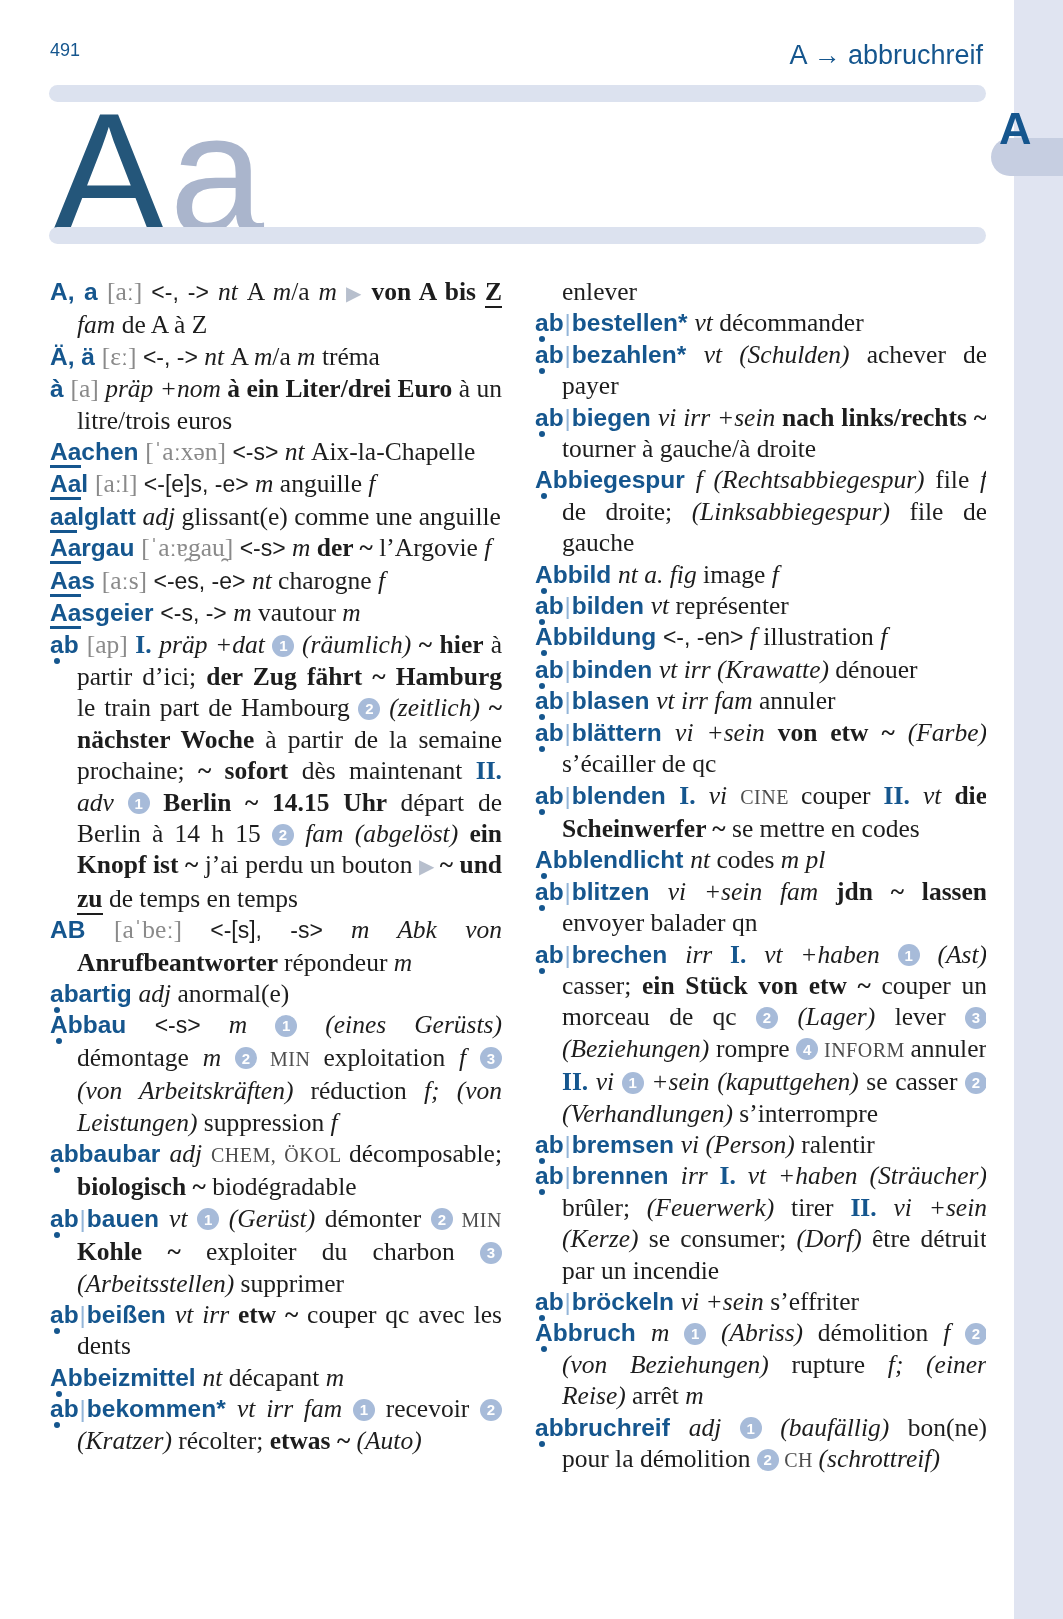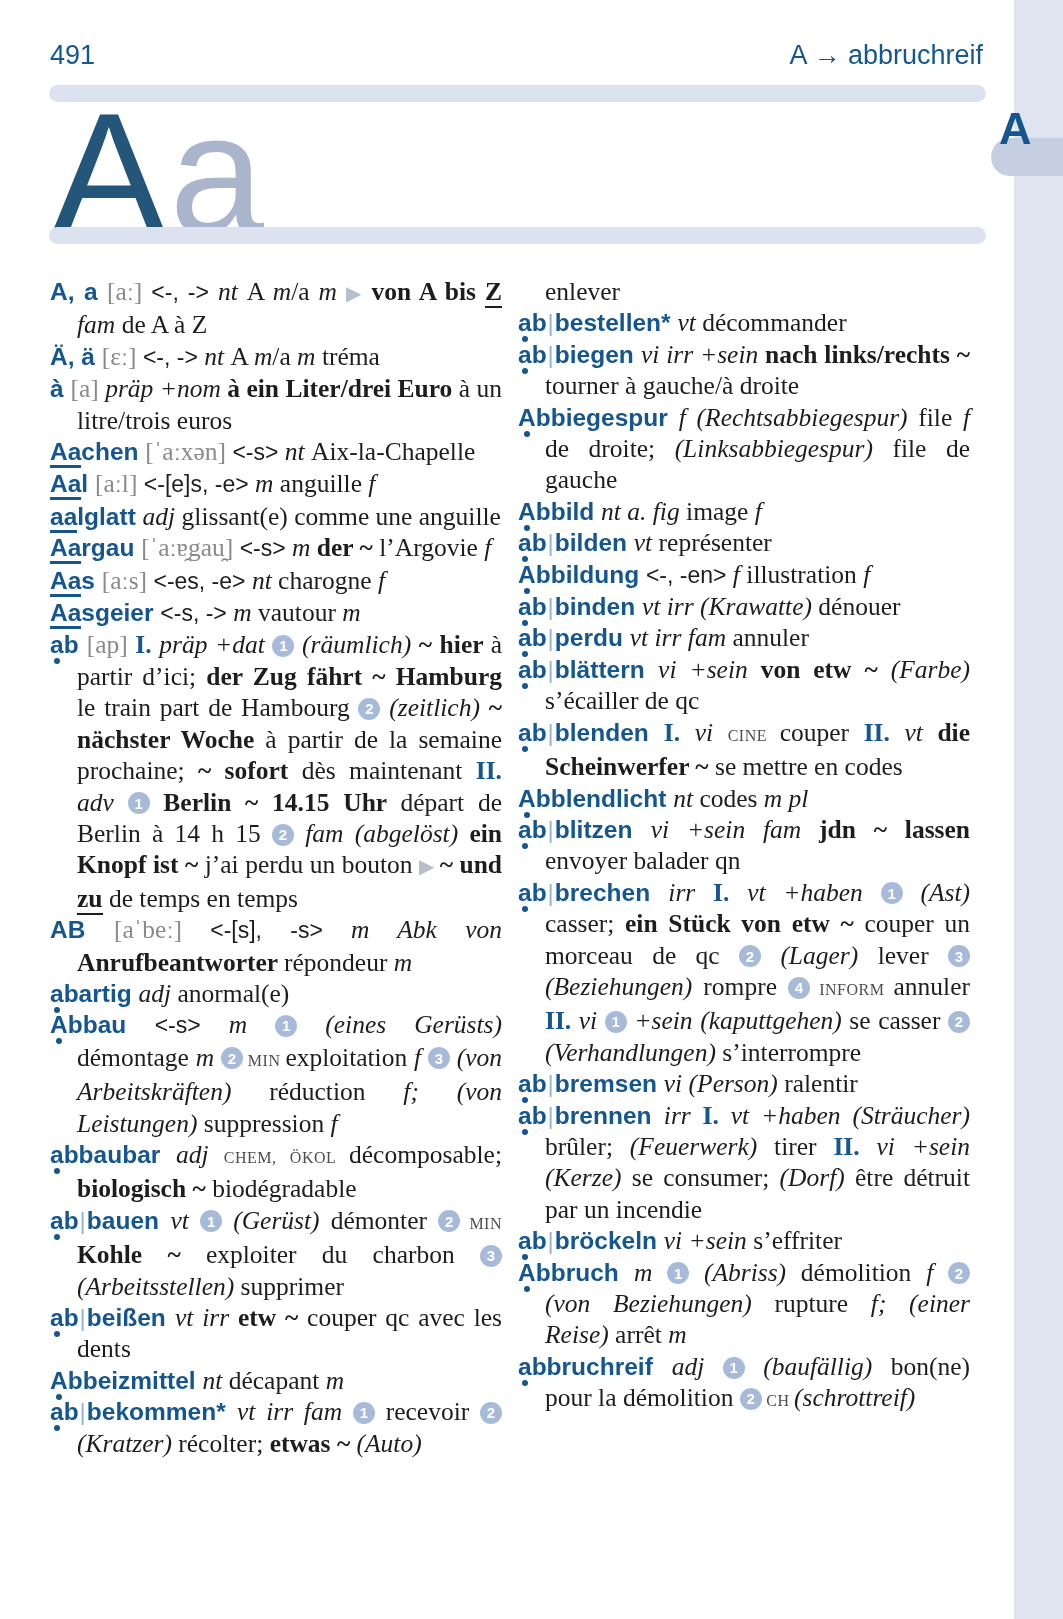--- a/index.html
+++ b/index.html
@@ -8,59 +8,59 @@
 
   
   .side-strip{position:absolute;right:0;top:0;width:49px;height:1619px;background:#e0e4f1;}
   .side-tab{position:absolute;left:991px;top:138px;width:72px;height:38px;
             background:#c6cee1;border-radius:19px 0 0 19px;}
   .side-tab-letter{position:absolute;left:999px;top:103px;font-family:"Liberation Sans",sans-serif;
             font-weight:bold;font-size:45px;color:#15568e;}
 
   
   .page-number{position:absolute;left:50px;top:40px;font-family:"Liberation Sans",sans-serif;
-            font-size:27px;color:#15568e;}
+            font-size:18px;color:#15568e;}
   .guide-words{position:absolute;right:80px;top:40px;font-family:"Liberation Sans",sans-serif;
             font-size:27px;color:#15568e;margin-left:36px;}
 
   
   .bar{position:absolute;left:49px;width:937px;height:17px;border-radius:9px;background:#dce2ef;}
   .bar-top{top:85px;}
   .bar-bottom{top:227px;}
 
   
   .big-letters{position:absolute;left:52px;top:88px;line-height:1;letter-spacing:4px;}
   .big-cap{font-family:"Liberation Sans",sans-serif;font-weight:100;font-size:170px;color:#24567a;}
   .big-low{font-family:"Liberation Sans",sans-serif;font-weight:100;font-size:170px;color:#aab5cc;}
 
   
   .columns{position:absolute;left:50px;top:276px;width:936px;height:1343px;overflow:hidden;}
   .col{position:absolute;top:0;width:452px;text-align:justify;
        font-size:25.5px;line-height:31.4px;}
   .col-left{left:0;}
-  .col-right{left:468px;}
+  .col-right{left:485px;}
   .entry{padding-left:27px;text-indent:-27px;}
   .entry.cont{text-indent:0;}
 
   
   .s-hw,.s-hwu,.s-hwd{font-family:"Liberation Sans",sans-serif;font-weight:bold;
        color:#15568e;font-size:24.5px;}
   .s-hwu{border-bottom:3px solid #15568e;}
   .s-hwd{position:relative;}
   .s-hwd::after{content:"";position:absolute;left:50%;margin-left:-3px;bottom:-6px;
        width:6px;height:6px;border-radius:50%;background:#15568e;}
   .s-sep{font-family:"Liberation Sans",sans-serif;color:#93b5d8;font-weight:normal;
        font-size:24px;padding:0 1px;}
   .s-ph{color:#8a8a8a;}
   .s-it{font-style:italic;}
   .s-b{font-weight:bold;}
   .s-bu{font-weight:bold;border-bottom:2.5px solid #1d1d1d;}
   .s-mor{font-family:"Liberation Sans",sans-serif;font-size:23px;}
   .s-rom{color:#15568e;font-weight:bold;}
-  .s-sc{font-size:16px;color:#4d4d4d;letter-spacing:.5px;}
+  .s-sc{font-size:20px;color:#4d4d4d;letter-spacing:.5px;}
   .s-tri{color:#b7bfcd;font-size:20px;}
   .s-n{display:inline-flex;align-items:center;justify-content:center;text-indent:0;
        width:22px;height:22px;border-radius:50%;background:#a7bbd9;color:#ffffff;
        font-family:"Liberation Sans",sans-serif;font-size:15px;font-weight:bold;
        vertical-align:2px;}
 </style>
 </head>
 <body>
 
 <div class="page">
@@ -95,27 +95,28 @@
         <div class="entry"><span class="s-hwd">A</span><span class="s-hw">bbau </span><span class="s-mor">&lt;-s&gt; </span><span class="s-it">m </span><span class="s-n">1</span><span class="s-it"> (eines Gerüsts) </span><span class="s-pl">démontage </span><span class="s-it">m </span><span class="s-n">2</span><span class="s-sc"> MIN </span><span class="s-pl">exploitation </span><span class="s-it">f </span><span class="s-n">3</span><span class="s-it"> (von Arbeitskräften) </span><span class="s-pl">réduction </span><span class="s-it">f; (von Leistungen) </span><span class="s-pl">suppression </span><span class="s-it">f</span></div>
         <div class="entry"><span class="s-hwd">a</span><span class="s-hw">bbaubar </span><span class="s-it">adj </span><span class="s-sc">CHEM, ÖKOL </span><span class="s-pl">décomposable; </span><span class="s-b">biologisch ~ </span><span class="s-pl">biodégradable</span></div>
         <div class="entry"><span class="s-hwd">a</span><span class="s-hw">b</span><span class="s-sep">|</span><span class="s-hw">bauen </span><span class="s-it">vt </span><span class="s-n">1</span><span class="s-it"> (Gerüst) </span><span class="s-pl">démonter </span><span class="s-n">2</span><span class="s-sc"> MIN </span><span class="s-b">Kohle ~ </span><span class="s-pl">exploiter du charbon </span><span class="s-n">3</span><span class="s-it"> (Arbeitsstellen) </span><span class="s-pl">supprimer</span></div>
         <div class="entry"><span class="s-hwd">a</span><span class="s-hw">b</span><span class="s-sep">|</span><span class="s-hw">beißen </span><span class="s-it">vt irr </span><span class="s-b">etw ~ </span><span class="s-pl">couper qc avec les dents</span></div>
         <div class="entry"><span class="s-hwd">A</span><span class="s-hw">bbeizmittel </span><span class="s-it">nt </span><span class="s-pl">décapant </span><span class="s-it">m</span></div>
         <div class="entry"><span class="s-hwd">a</span><span class="s-hw">b</span><span class="s-sep">|</span><span class="s-hw">bekommen* </span><span class="s-it">vt irr fam </span><span class="s-n">1</span><span class="s-pl"> recevoir </span><span class="s-n">2</span><span class="s-it"> (Kratzer) </span><span class="s-pl">récolter; </span><span class="s-b">etwas ~ </span><span class="s-it">(Auto)</span></div>
       </div>
     <div class="col col-right">
         <div class="entry cont"><span class="s-pl">enlever</span></div>
         <div class="entry"><span class="s-hwd">a</span><span class="s-hw">b</span><span class="s-sep">|</span><span class="s-hw">bestellen* </span><span class="s-it">vt </span><span class="s-pl">décommander</span></div>
+        <div class="entry"><span class="s-hwd">a</span><span class="s-hw">b</span><span class="s-sep">|</span><span class="s-hw">bezahlen* </span><span class="s-it">vt (Schulden) </span><span class="s-pl">achever de payer</span></div>
         <div class="entry"><span class="s-hwd">a</span><span class="s-hw">b</span><span class="s-sep">|</span><span class="s-hw">biegen </span><span class="s-it">vi irr +sein </span><span class="s-b">nach links/rechts ~ </span><span class="s-pl">tourner à gauche/à droite</span></div>
         <div class="entry"><span class="s-hwd">A</span><span class="s-hw">bbiegespur </span><span class="s-it">f (Rechtsabbiegespur) </span><span class="s-pl">file </span><span class="s-it">f </span><span class="s-pl">de droite; </span><span class="s-it">(Linksabbiegespur) </span><span class="s-pl">file de gauche</span></div>
         <div class="entry"><span class="s-hwd">A</span><span class="s-hw">bbild </span><span class="s-it">nt a. fig </span><span class="s-pl">image </span><span class="s-it">f</span></div>
         <div class="entry"><span class="s-hwd">a</span><span class="s-hw">b</span><span class="s-sep">|</span><span class="s-hw">bilden </span><span class="s-it">vt </span><span class="s-pl">représenter</span></div>
         <div class="entry"><span class="s-hwd">A</span><span class="s-hw">bbildung </span><span class="s-mor">&lt;-, -en&gt; </span><span class="s-it">f </span><span class="s-pl">illustration </span><span class="s-it">f</span></div>
         <div class="entry"><span class="s-hwd">a</span><span class="s-hw">b</span><span class="s-sep">|</span><span class="s-hw">binden </span><span class="s-it">vt irr (Krawatte) </span><span class="s-pl">dénouer</span></div>
-        <div class="entry"><span class="s-hwd">a</span><span class="s-hw">b</span><span class="s-sep">|</span><span class="s-hw">perdu </span><span class="s-it">vt irr fam </span><span class="s-pl">annuler</span></div>
+        <div class="entry"><span class="s-hwd">a</span><span class="s-hw">b</span><span class="s-sep">|</span><span class="s-hw">blasen </span><span class="s-it">vt irr fam </span><span class="s-pl">annuler</span></div>
         <div class="entry"><span class="s-hwd">a</span><span class="s-hw">b</span><span class="s-sep">|</span><span class="s-hw">blättern </span><span class="s-it">vi +sein </span><span class="s-b">von etw ~ </span><span class="s-it">(Farbe) </span><span class="s-pl">s’écailler de qc</span></div>
         <div class="entry"><span class="s-hwd">a</span><span class="s-hw">b</span><span class="s-sep">|</span><span class="s-hw">blenden </span><span class="s-rom">I. </span><span class="s-it">vi </span><span class="s-sc">CINE </span><span class="s-pl">couper </span><span class="s-rom">II. </span><span class="s-it">vt </span><span class="s-b">die Scheinwerfer ~ </span><span class="s-pl">se mettre en codes</span></div>
         <div class="entry"><span class="s-hwd">A</span><span class="s-hw">bblendlicht </span><span class="s-it">nt </span><span class="s-pl">codes </span><span class="s-it">m pl</span></div>
         <div class="entry"><span class="s-hwd">a</span><span class="s-hw">b</span><span class="s-sep">|</span><span class="s-hw">blitzen </span><span class="s-it">vi +sein fam </span><span class="s-b">jdn ~ lassen </span><span class="s-pl">envoyer balader qn</span></div>
         <div class="entry"><span class="s-hwd">a</span><span class="s-hw">b</span><span class="s-sep">|</span><span class="s-hw">brechen </span><span class="s-it">irr </span><span class="s-rom">I. </span><span class="s-it">vt +haben </span><span class="s-n">1</span><span class="s-it"> (Ast) </span><span class="s-pl">casser; </span><span class="s-b">ein Stück von etw ~ </span><span class="s-pl">couper un morceau de qc </span><span class="s-n">2</span><span class="s-it"> (Lager) </span><span class="s-pl">lever </span><span class="s-n">3</span><span class="s-it"> (Beziehungen) </span><span class="s-pl">rompre </span><span class="s-n">4</span><span class="s-sc"> INFORM </span><span class="s-pl">annuler </span><span class="s-rom">II. </span><span class="s-it">vi </span><span class="s-n">1</span><span class="s-it"> +sein (kaputtgehen) </span><span class="s-pl">se casser </span><span class="s-n">2</span><span class="s-it"> (Verhandlungen) </span><span class="s-pl">s’interrompre</span></div>
         <div class="entry"><span class="s-hwd">a</span><span class="s-hw">b</span><span class="s-sep">|</span><span class="s-hw">bremsen </span><span class="s-it">vi (Person) </span><span class="s-pl">ralentir</span></div>
         <div class="entry"><span class="s-hwd">a</span><span class="s-hw">b</span><span class="s-sep">|</span><span class="s-hw">brennen </span><span class="s-it">irr </span><span class="s-rom">I. </span><span class="s-it">vt +haben (Sträucher) </span><span class="s-pl">brûler; </span><span class="s-it">(Feuerwerk) </span><span class="s-pl">tirer </span><span class="s-rom">II. </span><span class="s-it">vi +sein (Kerze) </span><span class="s-pl">se consumer; </span><span class="s-it">(Dorf) </span><span class="s-pl">être détruit par un incendie</span></div>
         <div class="entry"><span class="s-hwd">a</span><span class="s-hw">b</span><span class="s-sep">|</span><span class="s-hw">bröckeln </span><span class="s-it">vi +sein </span><span class="s-pl">s’effriter</span></div>
         <div class="entry"><span class="s-hwd">A</span><span class="s-hw">bbruch </span><span class="s-it">m </span><span class="s-n">1</span><span class="s-it"> (Abriss) </span><span class="s-pl">démolition </span><span class="s-it">f </span><span class="s-n">2</span><span class="s-it"> (von Beziehungen) </span><span class="s-pl">rupture </span><span class="s-it">f; (einer Reise) </span><span class="s-pl">arrêt </span><span class="s-it">m</span></div>
         <div class="entry"><span class="s-hwd">a</span><span class="s-hw">bbruchreif </span><span class="s-it">adj </span><span class="s-n">1</span><span class="s-it"> (baufällig) </span><span class="s-pl">bon(ne) pour la démolition </span><span class="s-n">2</span><span class="s-sc"> CH </span><span class="s-it">(schrottreif)</span></div>

